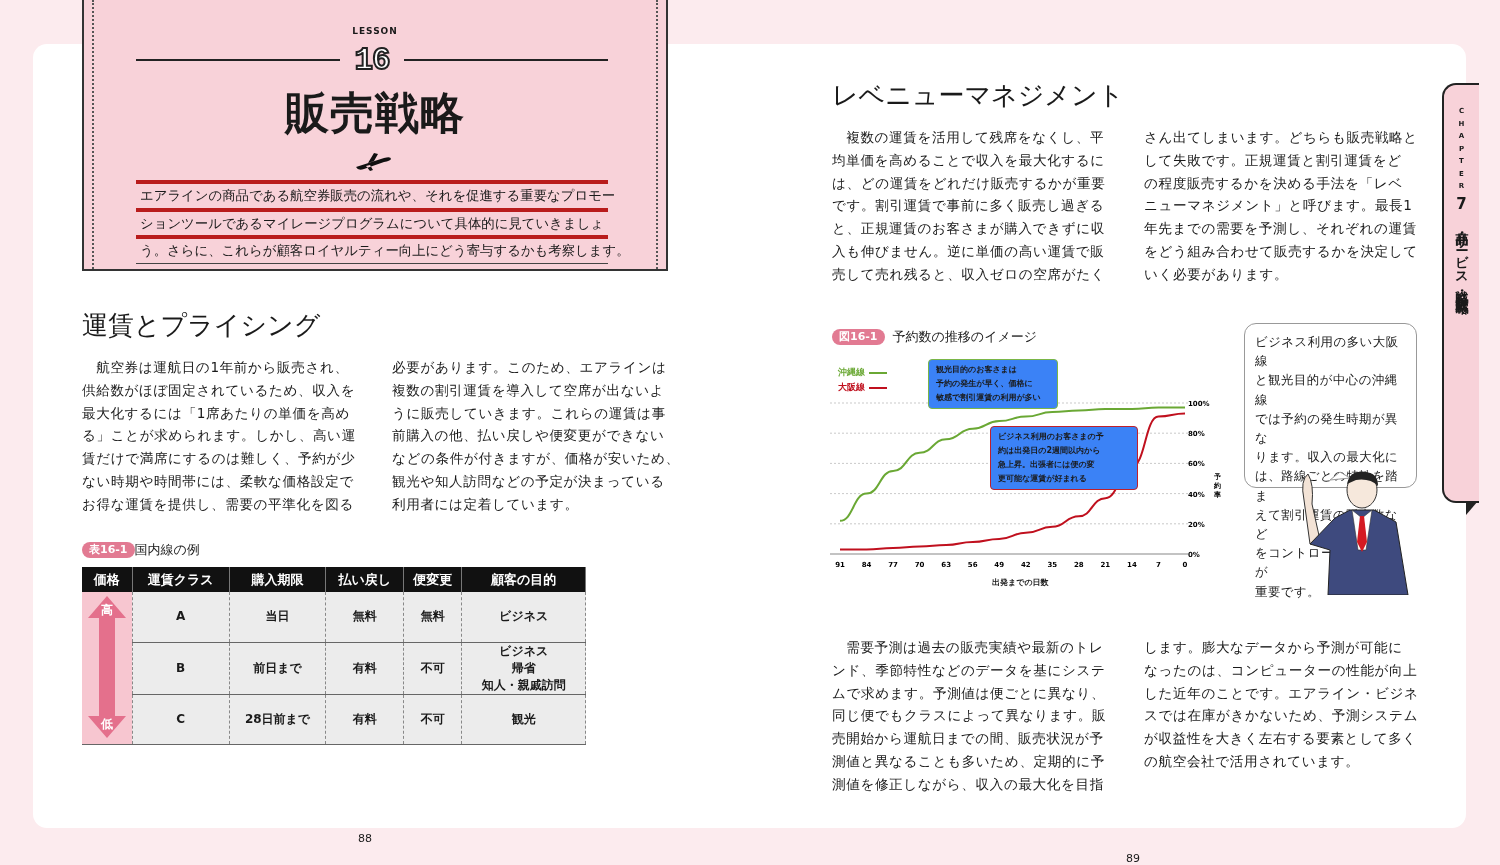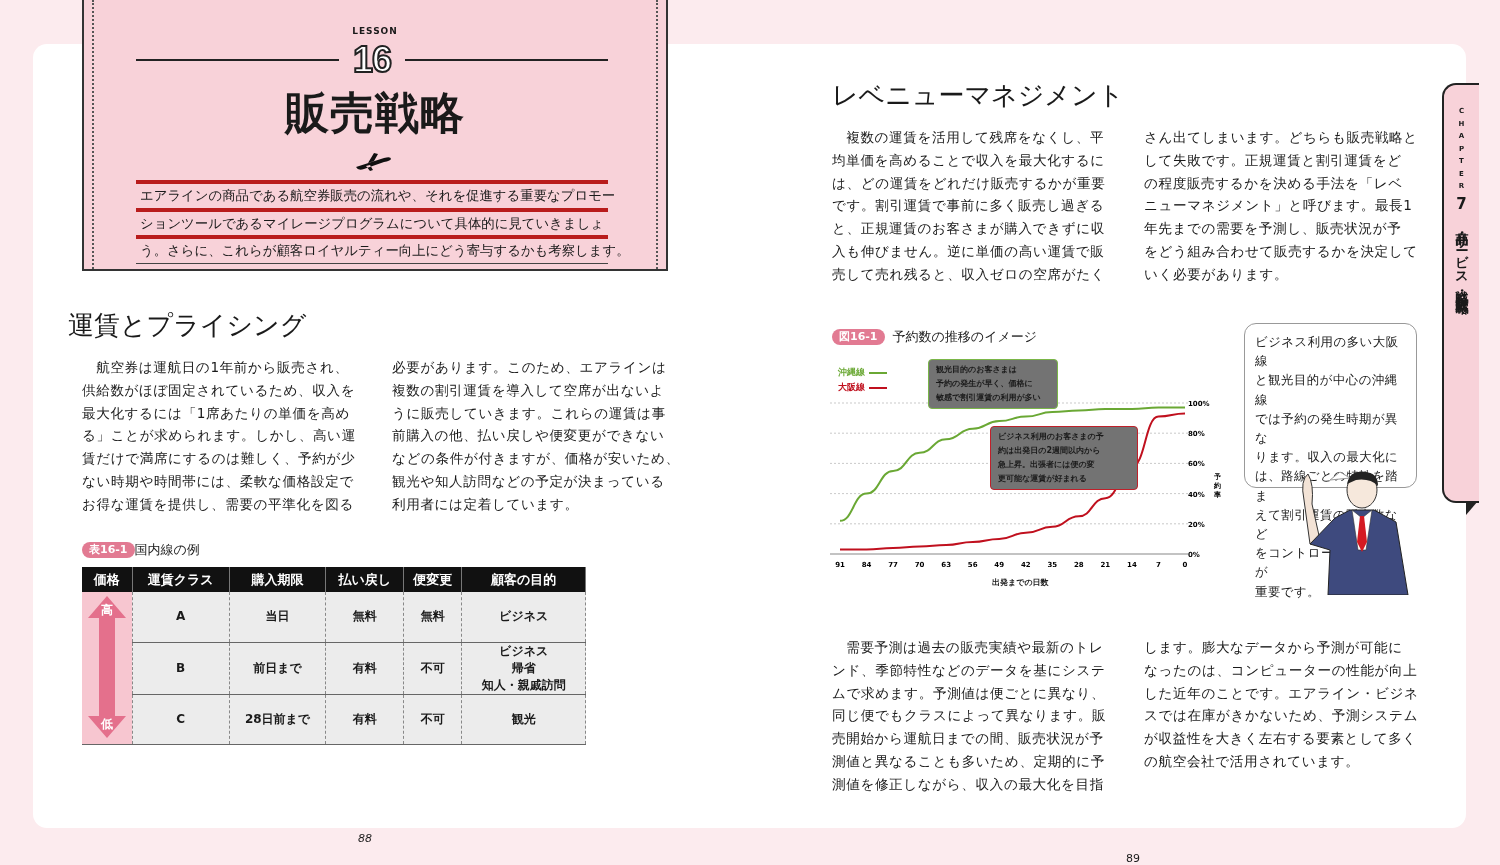--- a/index.html
+++ b/index.html
@@ -29,22 +29,22 @@
   .lesson-label {
     position: absolute; top: 26px; left: 0; right: 0; text-align: center;
     font-size: 9px; font-weight: bold; letter-spacing: 1px;
   }
   .lesson-num-row {
     position: absolute; top: 42px; left: 52px; right: 58px; height: 36px;
     display: flex; align-items: center; gap: 14px;
   }
   .lesson-num-row .rule { flex: 1; height: 2px; background: #222; }
   .lesson-num {
-    font-size: 36px; font-weight: bold; color: #fff;
-    -webkit-text-stroke: 2px #222; font-family: Liberation Sans, sans-serif;
+    font-size: 31px; font-weight: bold; color: #fff;
+    -webkit-text-stroke: 2px #222; font-family: Liberation Mono, monospace;
     letter-spacing: -1px;
   }
   .lesson-title {
     position: absolute; top: 84px; left: 0; right: 0; text-align: center;
     font-size: 44px; font-weight: bold; letter-spacing: 1px;
   }
   .plane { position: absolute; top: 150px; left: 270px; width: 40px; height: 22px; }
   .lesson-lead {
     position: absolute; top: 180px; left: 52px; right: 58px;
     font-size: 13.4px; line-height: 23.5px;
@@ -92,21 +92,21 @@
   
   .fig-cap {
     position: absolute; left: 832px; top: 328px; display: flex; align-items: center; gap: 8px;
     font-size: 13px;
   }
   .chart { position: absolute; left: 830px; top: 355px; width: 400px; height: 235px; }
   .chart .legend { position: absolute; left: 8px; top: 10px; font-size: 9px; font-weight: bold; line-height: 15px; }
   .legend .row { display: flex; align-items: center; gap: 4px; }
   .legend .sw { display: inline-block; width: 18px; height: 2px; }
   .callout {
-    position: absolute; background: #737373; border-radius: 4px; font-size: 8px; font-weight: bold;
+    position: absolute; background: #3b82f6; border-radius: 4px; font-size: 8px; font-weight: bold;
     line-height: 14px; padding: 3px 7px;
   }
   .callout.green { left: 98px; top: 4px; width: 130px; border: 1.5px solid #7ab648; }
   .callout.red { left: 160px; top: 71px; width: 148px; border: 1.5px solid #c0202a; }
   .chart svg { position: absolute; left: 0; top: 0; }
   .xtitle { position: absolute; left: 162px; top: 222px; font-size: 8px; font-weight: bold; }
 
   
   .bubble {
     position: absolute; left: 1244px; top: 323px; width: 173px; height: 165px;
@@ -148,21 +148,21 @@
   <svg class="plane" viewBox="0 0 40 22">
     <path d="M2 17 L30 8 Q37 6 37 9 Q36 11 30 12 L10 19 Q4 21 2 17 Z M14 13 L20 3 L24 4 L20 11 Z M12 16 L16 21 L19 20 L16 15 Z" fill="#111"></path>
   </svg>
   <div class="lesson-lead">
     <span class="ln">エアラインの商品である航空券販売の流れや、それを促進する重要なプロモー</span>
     <span class="ln">ションツールであるマイレージプログラムについて具体的に見ていきましょ</span>
     <span class="ln">う。さらに、これらが顧客ロイヤルティー向上にどう寄与するかも考察します。</span>
   </div>
 </div>
 
-<h2 class="sec" style="left:68px; top:308px;">運賃とプライシング</h2>
+<h2 class="sec" style="left:82px; top:308px;">運賃とプライシング</h2>
 <div class="col" style="left:82px; top:356px; width:290px;">
   <p>　航空券は運航日の1年前から販売され、
 供給数がほぼ固定されているため、収入を
 最大化するには「1席あたりの単価を高め
 る」ことが求められます。しかし、高い運
 賃だけで満席にするのは難しく、予約が少
 ない時期や時間帯には、柔軟な価格設定で
 お得な運賃を提供し、需要の平準化を図る</p>
 </div>
 <div class="col" style="left:392px; top:356px; width:290px;">
@@ -219,38 +219,38 @@
     <tr>
       <td>C</td>
       <td>28日前まで</td>
       <td>有料</td>
       <td>不可</td>
       <td>観光</td>
     </tr>
   </tbody>
 </table>
 
-<div class="page-num" style="left:358px;font-style:italic;">88</div>
+<div class="page-num" style="left:358px;">88</div>
 
 <h2 class="sec" style="left:832px; top:78px;">レベニューマネジメント</h2>
 <div class="col" style="left:832px; top:126px; width:290px;">
   <p>　複数の運賃を活用して残席をなくし、平
 均単価を高めることで収入を最大化するに
 は、どの運賃をどれだけ販売するかが重要
 です。割引運賃で事前に多く販売し過ぎる
 と、正規運賃のお客さまが購入できずに収
 入も伸びません。逆に単価の高い運賃で販
 売して売れ残ると、収入ゼロの空席がたく</p>
 </div>
 <div class="col" style="left:1144px; top:126px; width:290px;">
   <p>さん出てしまいます。どちらも販売戦略と
 して失敗です。正規運賃と割引運賃をど
 の程度販売するかを決める手法を「レベ
 ニューマネジメント」と呼びます。最長1
-年先までの需要を予測し、販売状況が予
+年先までの需要を予測し、それぞれの運賃
 をどう組み合わせて販売するかを決定して
 いく必要があります。</p>
 </div>
 
 <div class="fig-cap">
   <span class="tag">図16-1</span>
   <span>予約数の推移のイメージ</span>
 </div>
 
 <div class="chart">

